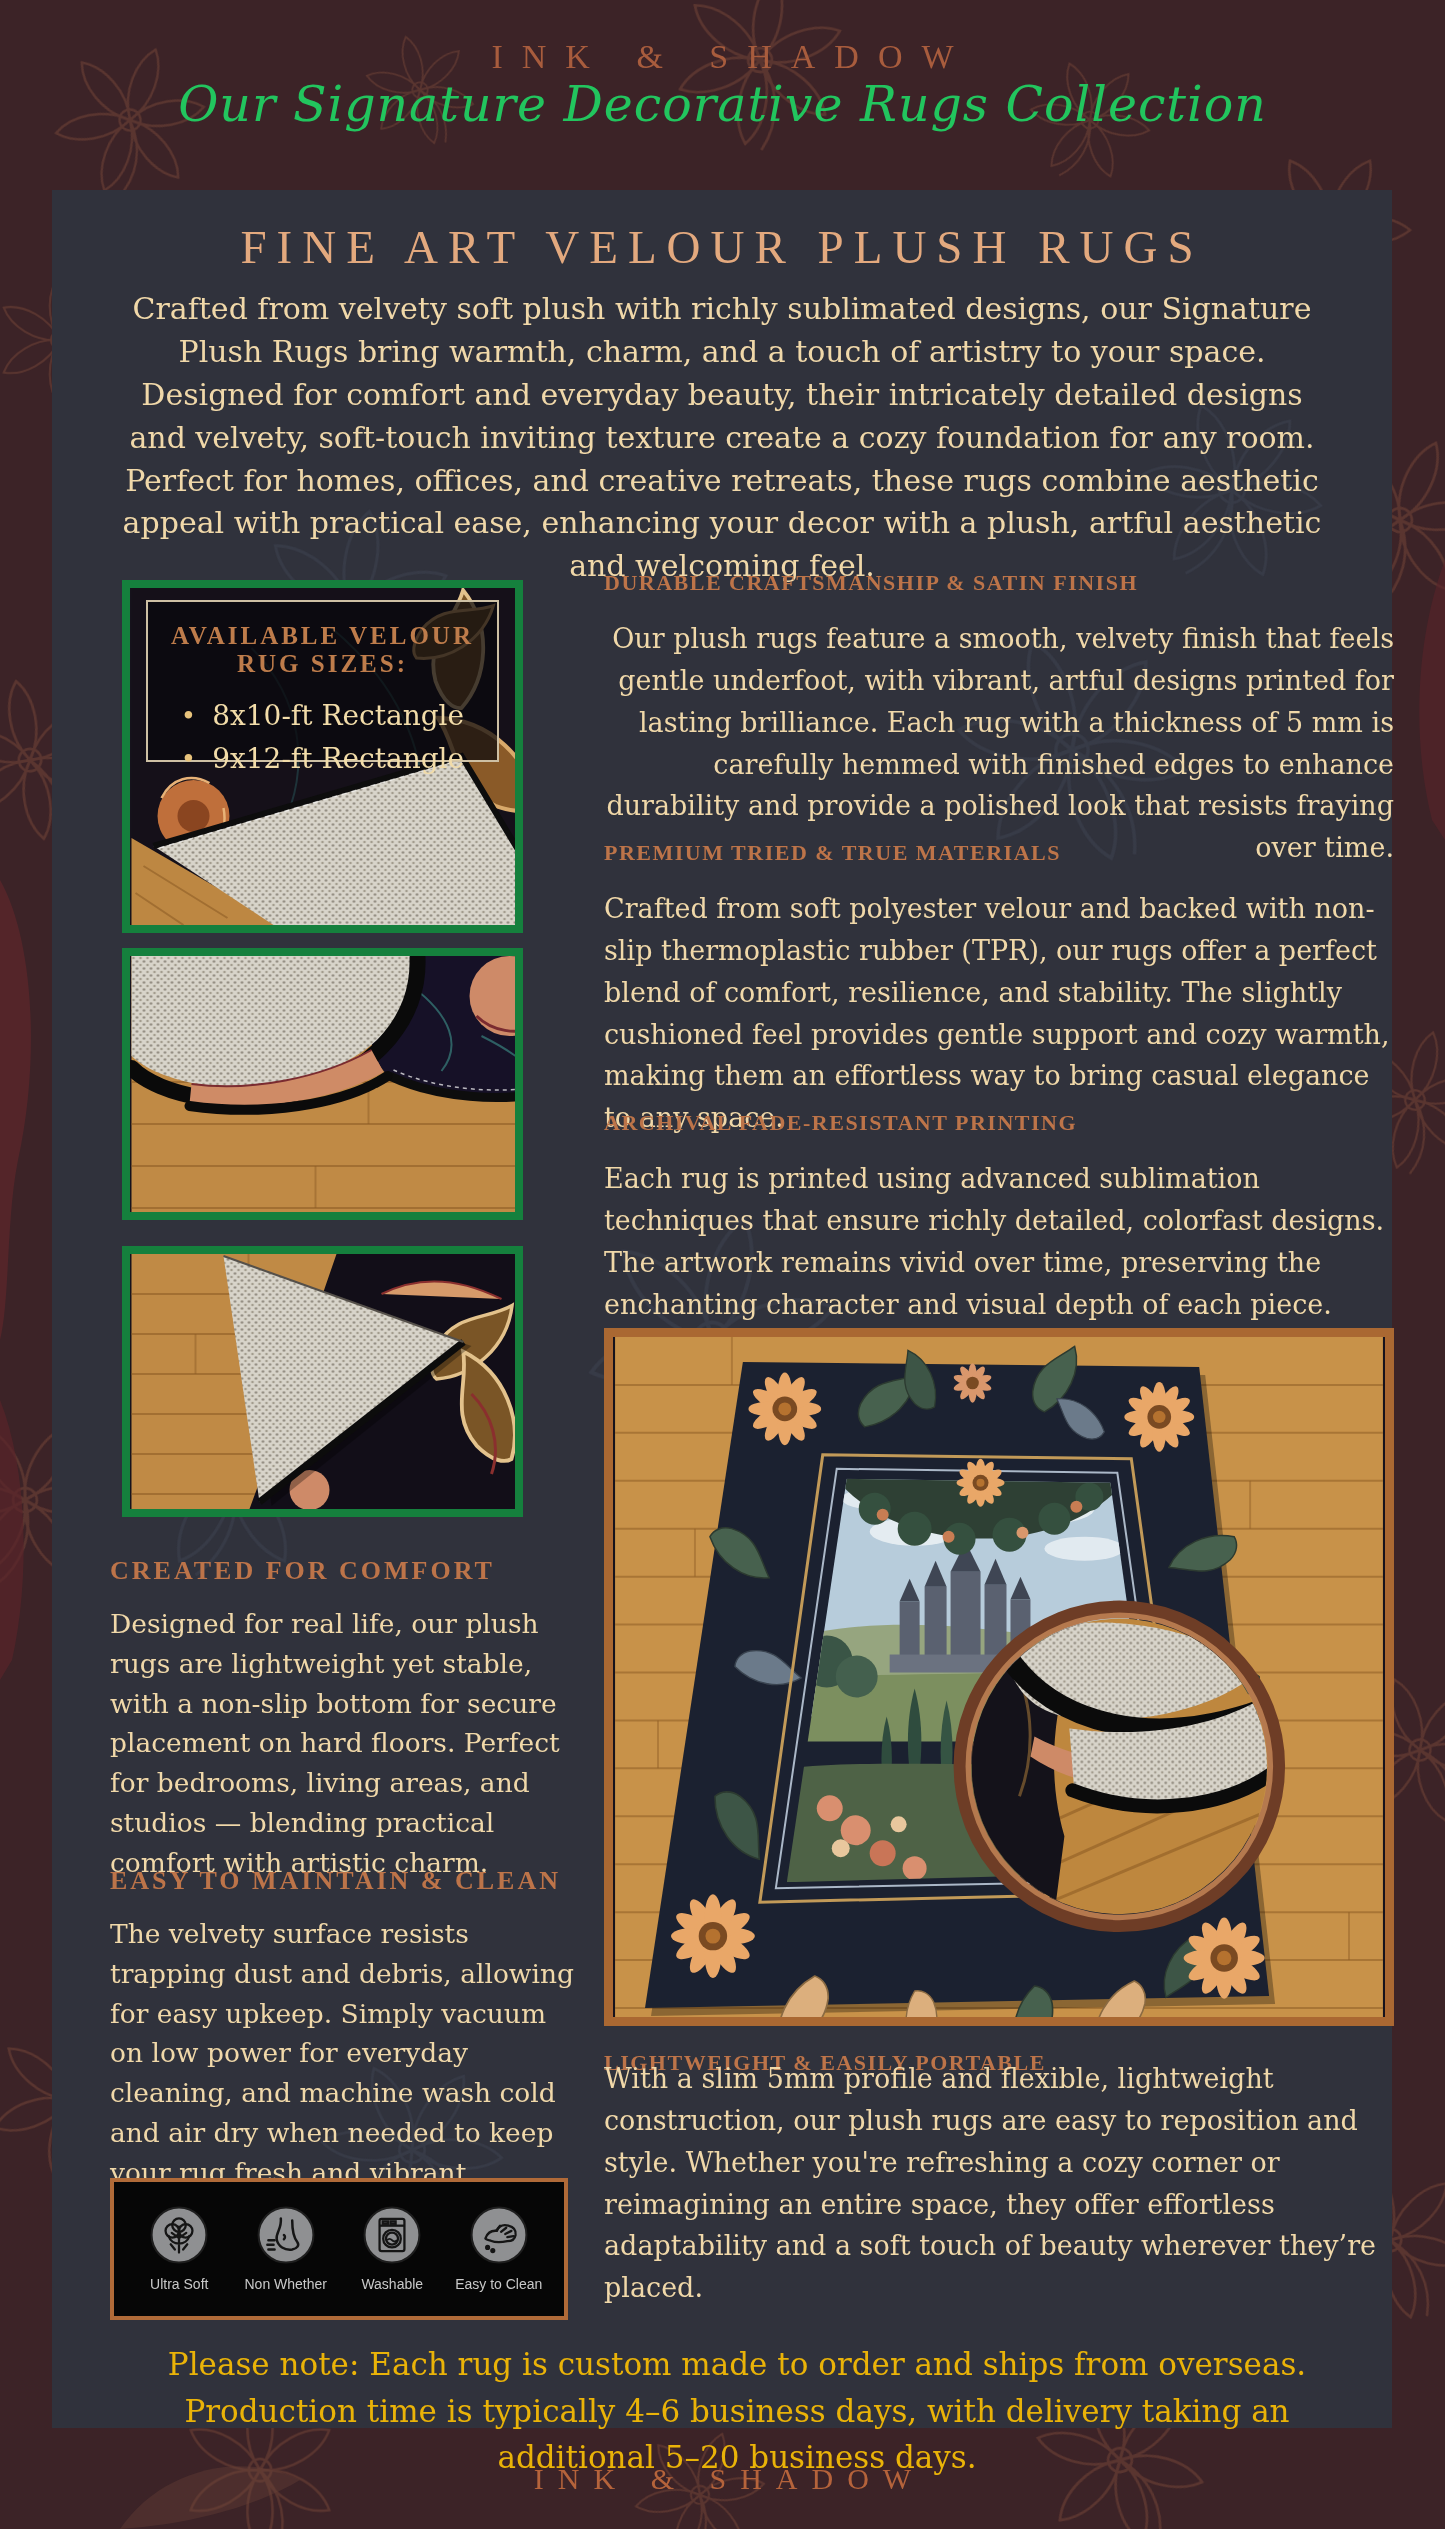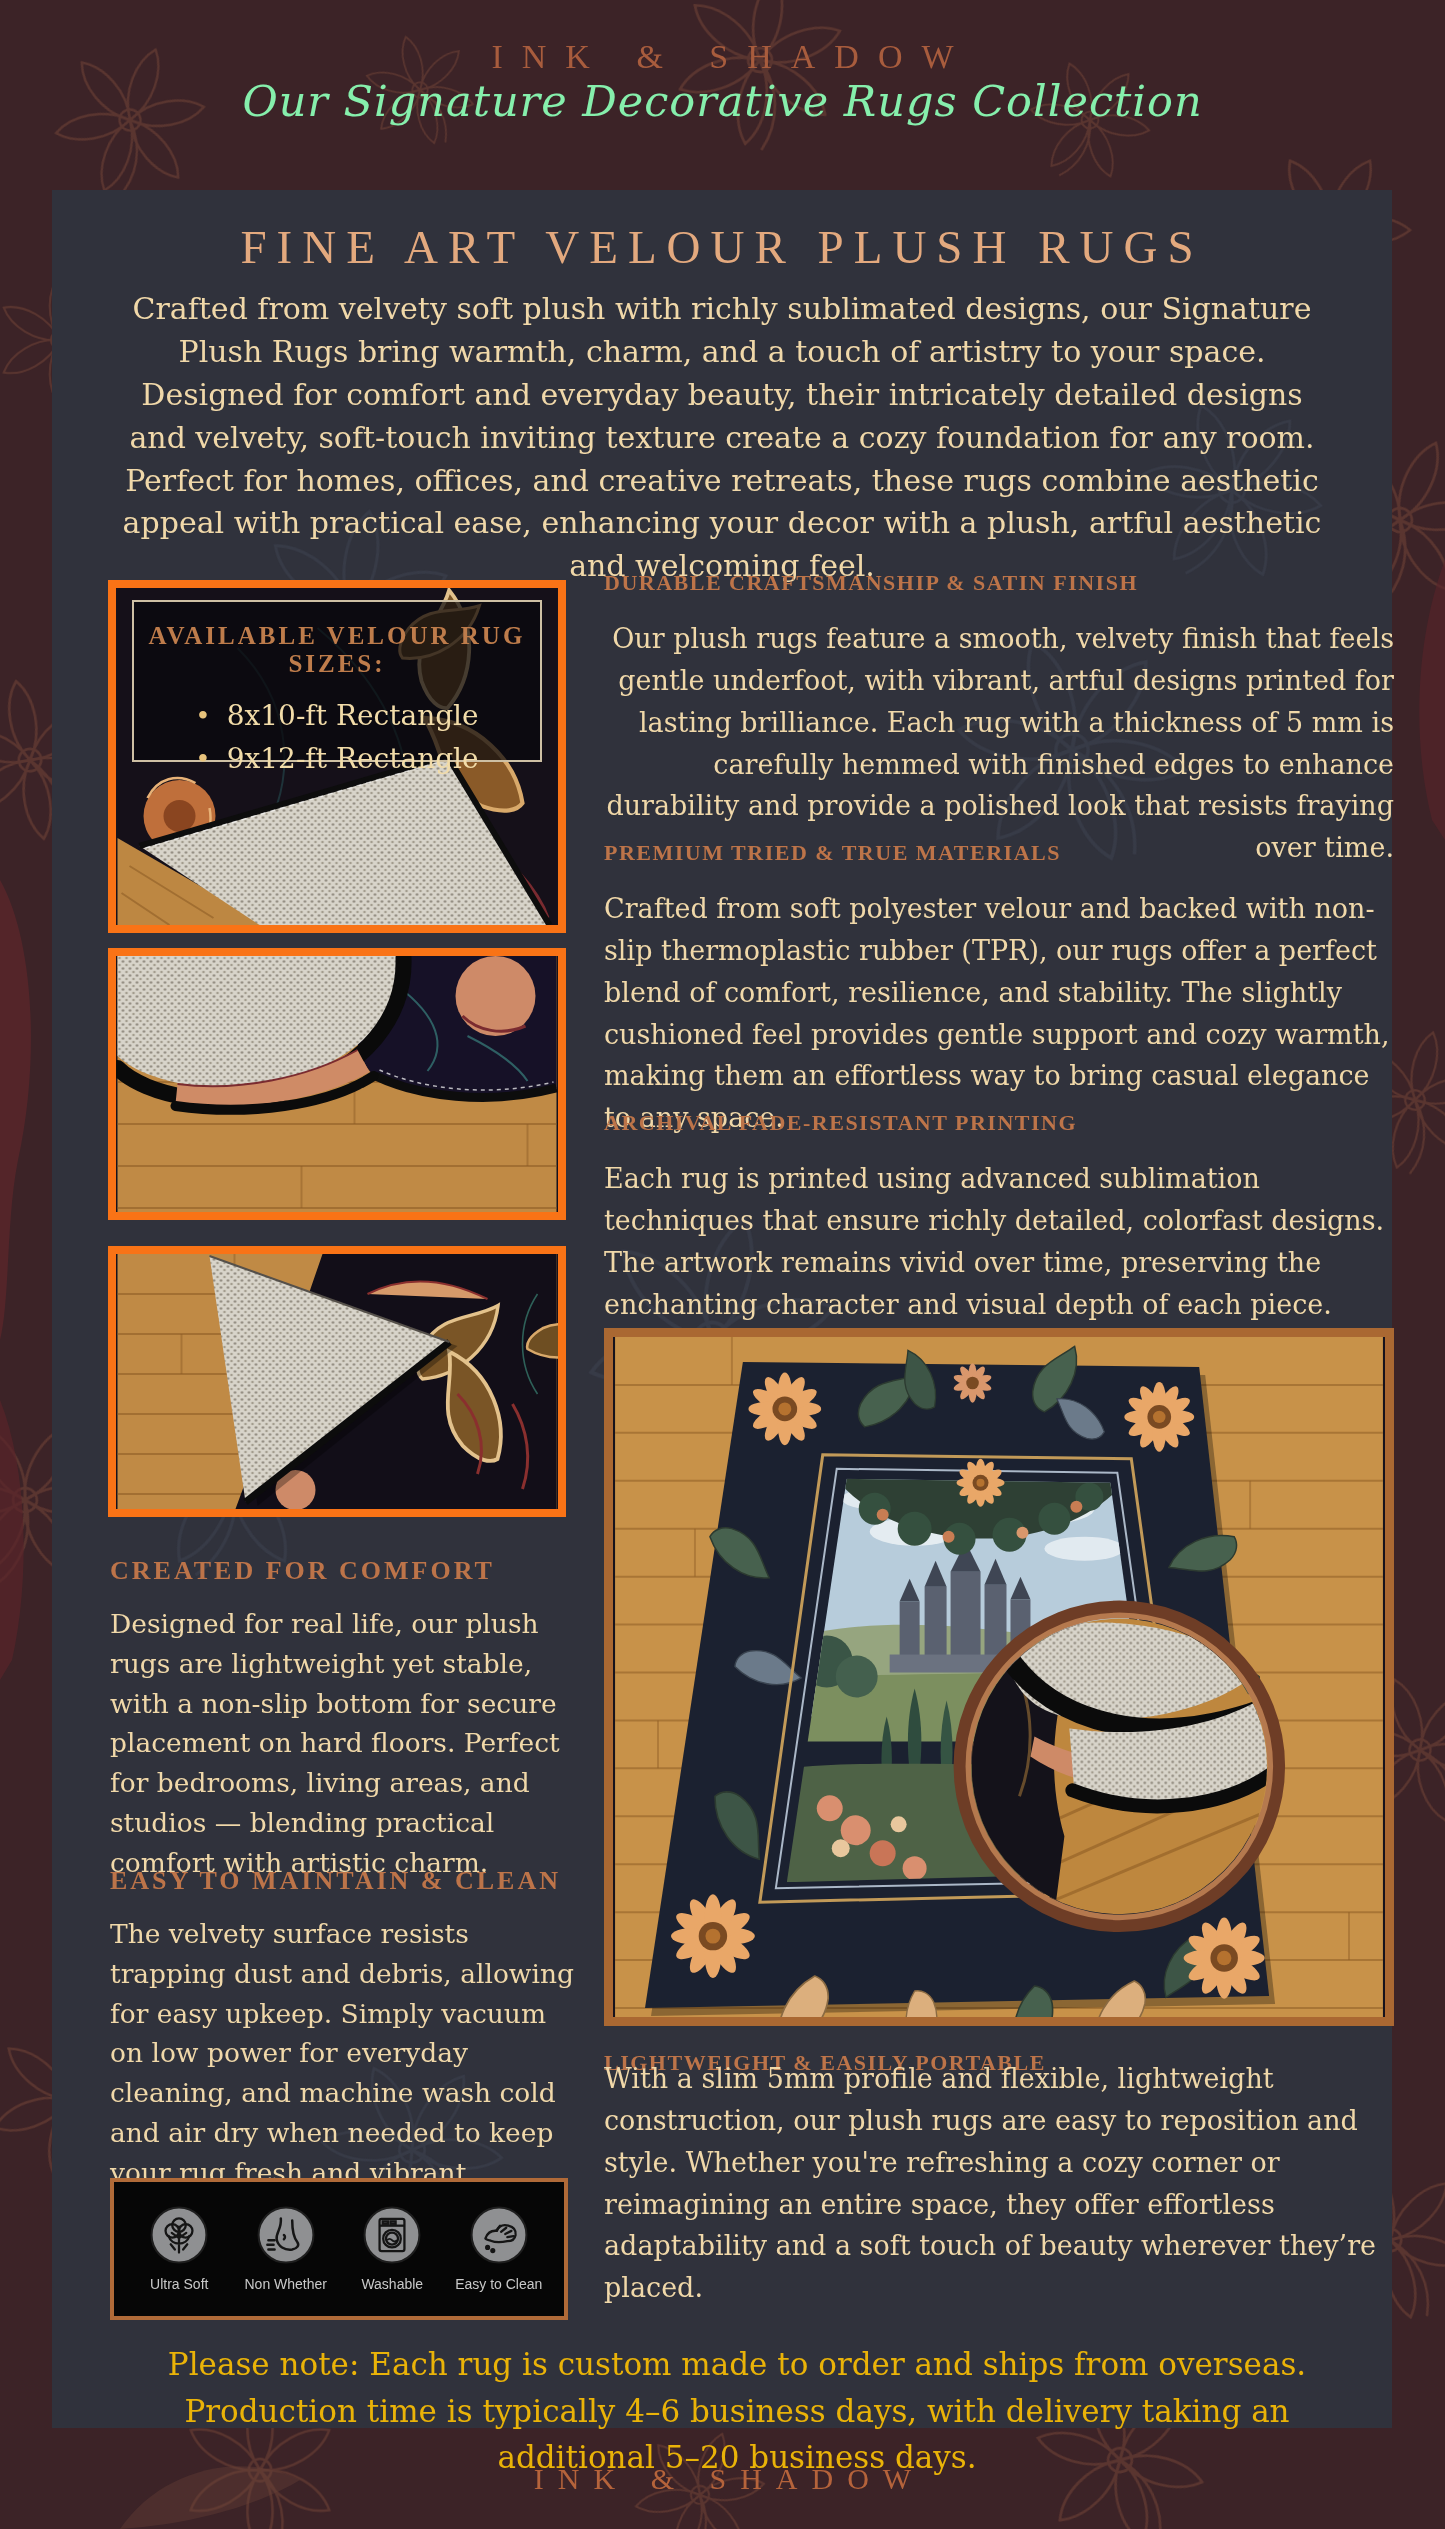--- a/index.html
+++ b/index.html
@@ -2,37 +2,37 @@
 <html><head>
 <meta charset="utf-8">
 <style>
   html,body{margin:0;padding:0;background:#2b181b;}
   .page{position:relative;width:1445px;height:2529px;background:#3C2327;overflow:hidden;
         font-family:"DejaVu Serif",serif;}
   svg.bg{position:absolute;left:0;top:0;z-index:0;}
   .hdr{position:absolute;left:0;top:0;width:100%;z-index:2;text-align:center;}
   .brand-top{position:absolute;top:38px;width:100%;font-family:"Liberation Serif",serif;
              color:#A85C3D;font-size:34px;letter-spacing:19px;text-indent:19px;}
-  .tagline{position:absolute;top:76px;width:100%;font-style:italic;color:#86efac;
-           font-size:43px;letter-spacing:1px;}
+  .tagline{position:absolute;top:76px;width:100%;font-style:italic;color:#22c55e;
+           font-size:49px;letter-spacing:1px;}
   .panel{position:absolute;left:52px;top:190px;width:1340px;height:2238px;background:#30323C;z-index:1;}
   svg.pdeco{position:absolute;left:0;top:0;z-index:0;}
   .panel > *{z-index:1;}
   .page-title{position:absolute;top:30px;left:0;width:100%;margin:0;text-align:center;
       font-family:"Liberation Serif",serif;font-weight:400;color:#E3A97E;font-size:47px;letter-spacing:10px;}
   .intro{position:absolute;top:98px;left:62px;width:1216px;margin:0;text-align:center;
       color:#F0D8A9;font-size:30px;line-height:1.43;}
   .sec-head{position:absolute;margin:0;font-family:"Liberation Serif",serif;font-weight:700;
       color:#BD7449;font-size:22px;letter-spacing:1.5px;}
   .sec-head.wide{letter-spacing:3px;font-size:26px;}
   .body-text{position:absolute;margin:0;color:#F0D8A9;font-size:27px;line-height:1.55;}
   .lcol{left:58px;width:466px;}
   .lcol.body-text{font-size:26.5px;line-height:1.5;}
   .rcol{left:552px;width:790px;}
-  .photo-frame{position:absolute;left:56px;width:458px;margin:0;border:8px solid #f97316;
+  .photo-frame{position:absolute;left:70px;width:401px;margin:0;border:8px solid #15803d;
       box-sizing:border-box;background:#16121c;overflow:hidden;}
   .photo-frame svg{display:block;}
   .pmain{position:absolute;left:552px;top:1138px;width:790px;height:698px;margin:0;
       border:9px solid #AA6832;box-sizing:border-box;background:#16121c;overflow:hidden;}
   .sizes-box{position:absolute;left:16px;top:12px;right:16px;height:158px;
       background:rgba(10,8,12,.72);border:2px solid #CEC0A4;}
   .sizes-head{margin-top:20px;text-align:center;font-family:"Liberation Serif",serif;font-weight:700;
       color:#BE7C4B;font-size:25px;letter-spacing:3px;}
   .sizes-list{list-style:none;margin:16px auto 0;padding:0;width:max-content;}
   .sizes-list li{color:#F2DCA9;font-size:28px;line-height:1.55;}

